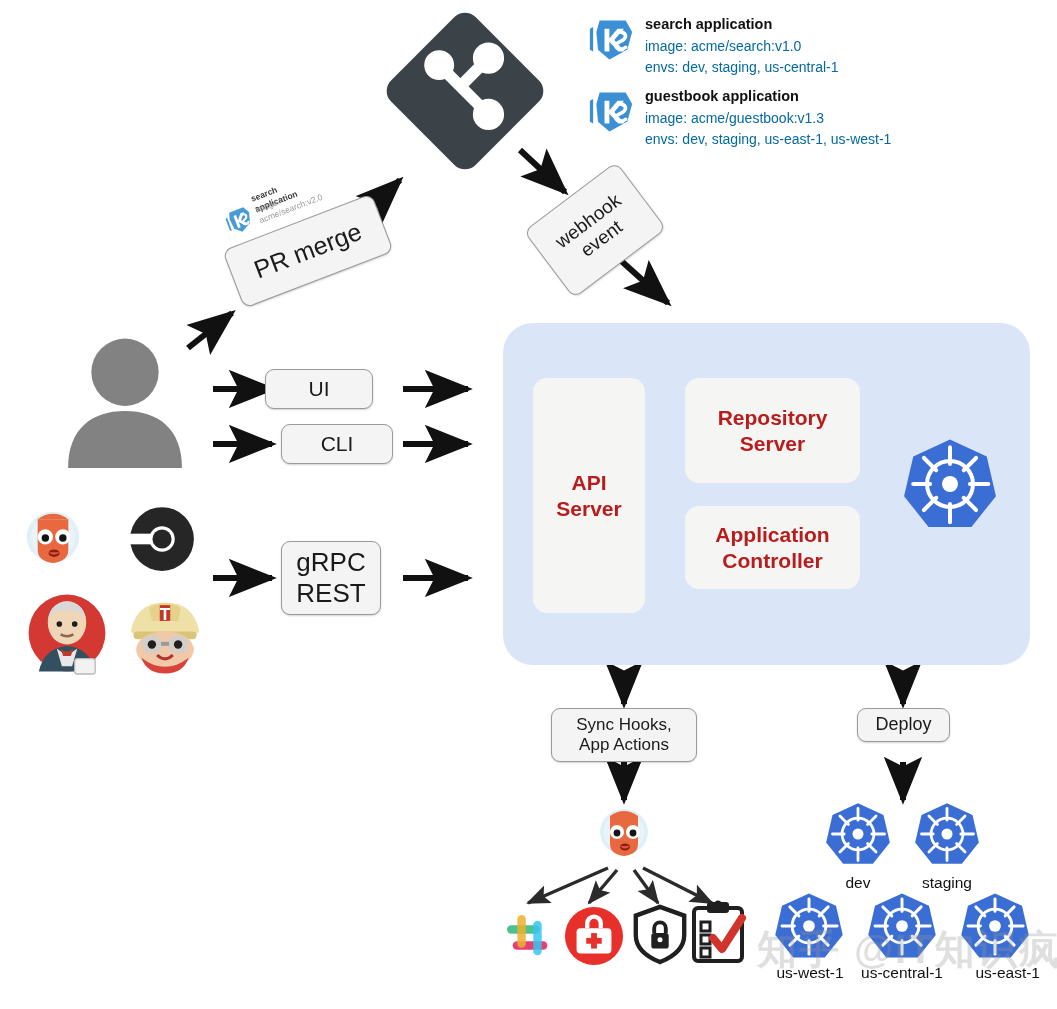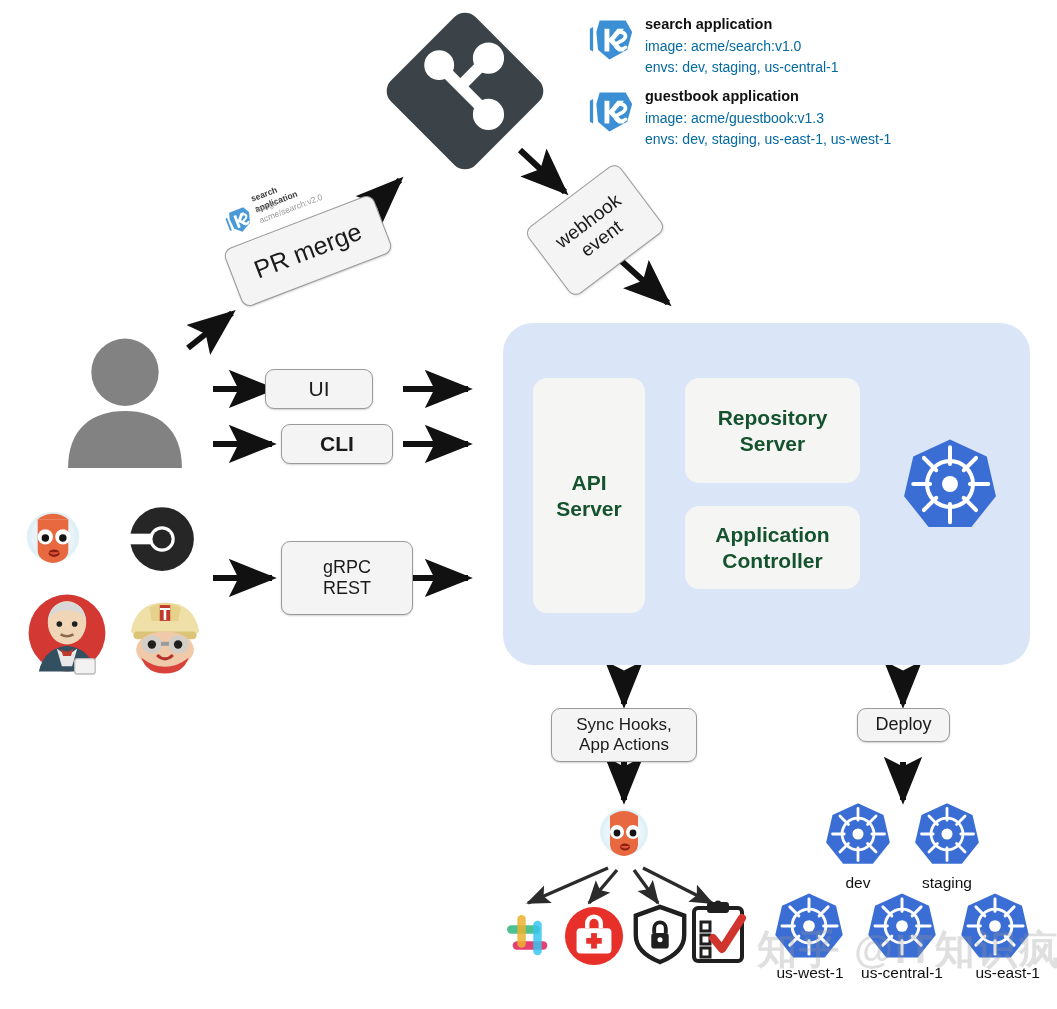--- a/index.html
+++ b/index.html
@@ -38,21 +38,21 @@
   }
   .subnode{
     position:absolute;
     background:#f5f5f4;
     border-radius:14px;
     display:flex;align-items:center;justify-content:center;
     text-align:center;
     font-weight:700;
     font-size:21px;
     line-height:1.22;
-    color:#14532d;
+    color:#b91c1c;
     white-space:pre-line;
     box-sizing:border-box;
   }
 
   
   .applist{position:absolute;left:585px;top:14px;width:460px;}
   .approw{display:flex;align-items:flex-start;margin-bottom:8px;}
   .approw .ktxt{margin-left:8px;}
   .apptitle{font-weight:700;font-size:14.5px;color:#111;line-height:1.5;}
   .appline{font-size:14px;color:#0369a1;line-height:1.52;}
@@ -270,24 +270,24 @@
       <circle cx="42" cy="40" r="3.2" fill="#1f1f1f"></circle>
       <rect x="29" y="38" width="6" height="3" fill="#9a9a9a"></rect>
       <path d="M14 50 q18 14 36 0 q-4 12 -18 12 q-14 0 -18 -12 Z" fill="#d9413b"></path>
       <path d="M26 48 q6 6 12 0" stroke="#b5332d" stroke-width="2.4" fill="none"></path>
     </svg>
   </div>
 
   <div class="node" style="left:265px;top:369px;width:108px;height:40px;font-size:21px;">
     <span>UI</span>
   </div>
-  <div class="node" style="left:281px;top:424px;width:112px;height:40px;font-size:21px;font-weight:bold;">
+  <div class="node" style="left:281px;top:424px;width:112px;height:40px;font-size:21px;">
     <span>CLI</span>
   </div>
-  <div class="node" style="left:281px;top:541px;width:132px;height:74px;font-size:18px;">
+  <div class="node" style="left:281px;top:541px;width:100px;height:74px;font-size:26px;">
     <span>gRPC
 REST</span>
   </div>
 
   <div class="panel">
     <div class="subnode" style="left:30px;top:55px;width:112px;height:235px;">
       <span>API
 Server</span>
     </div>
     <div class="subnode" style="left:182px;top:55px;width:175px;height:105px;">

